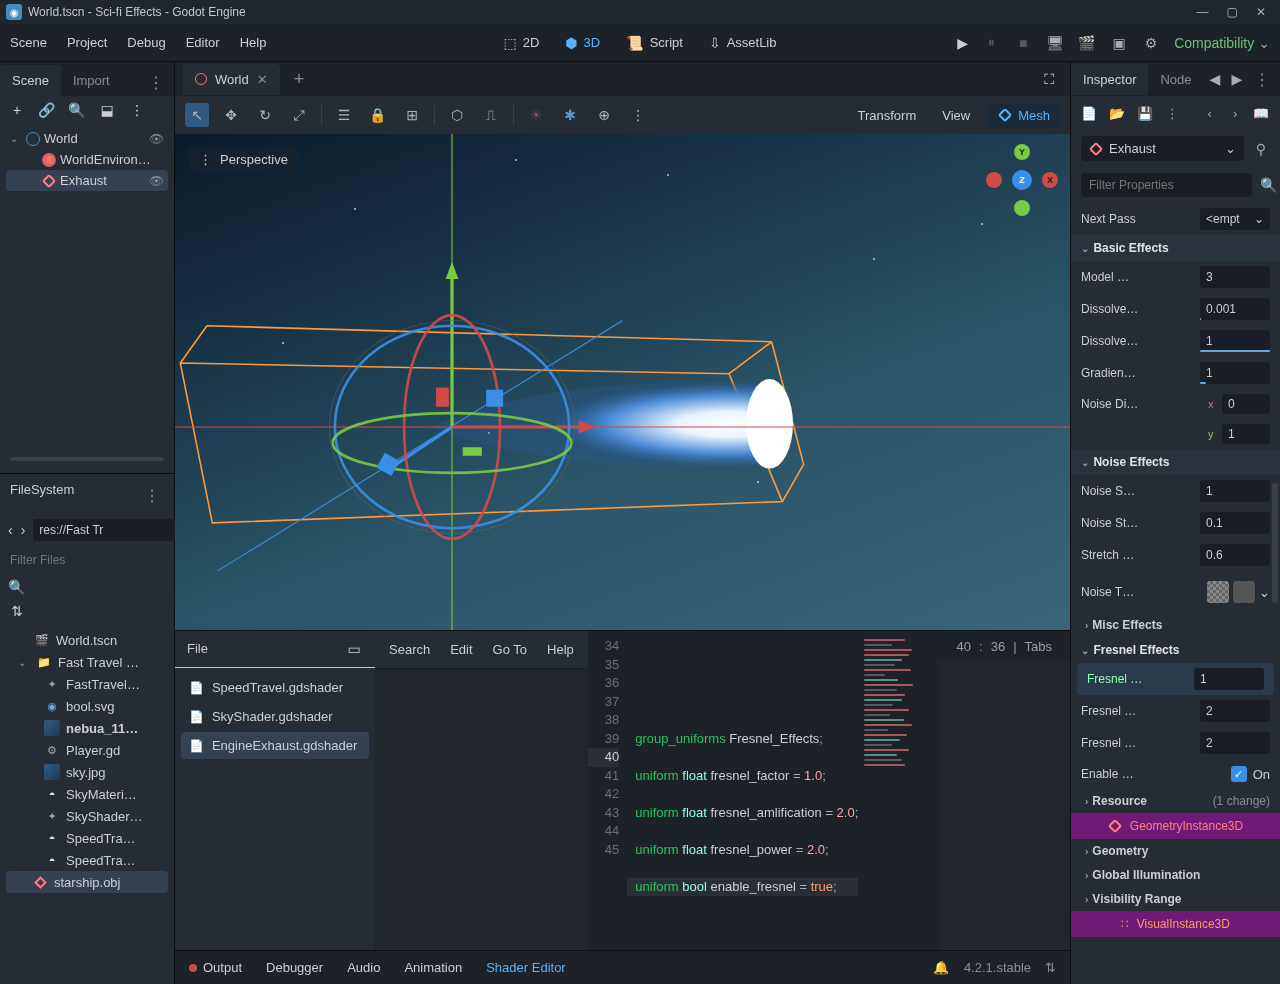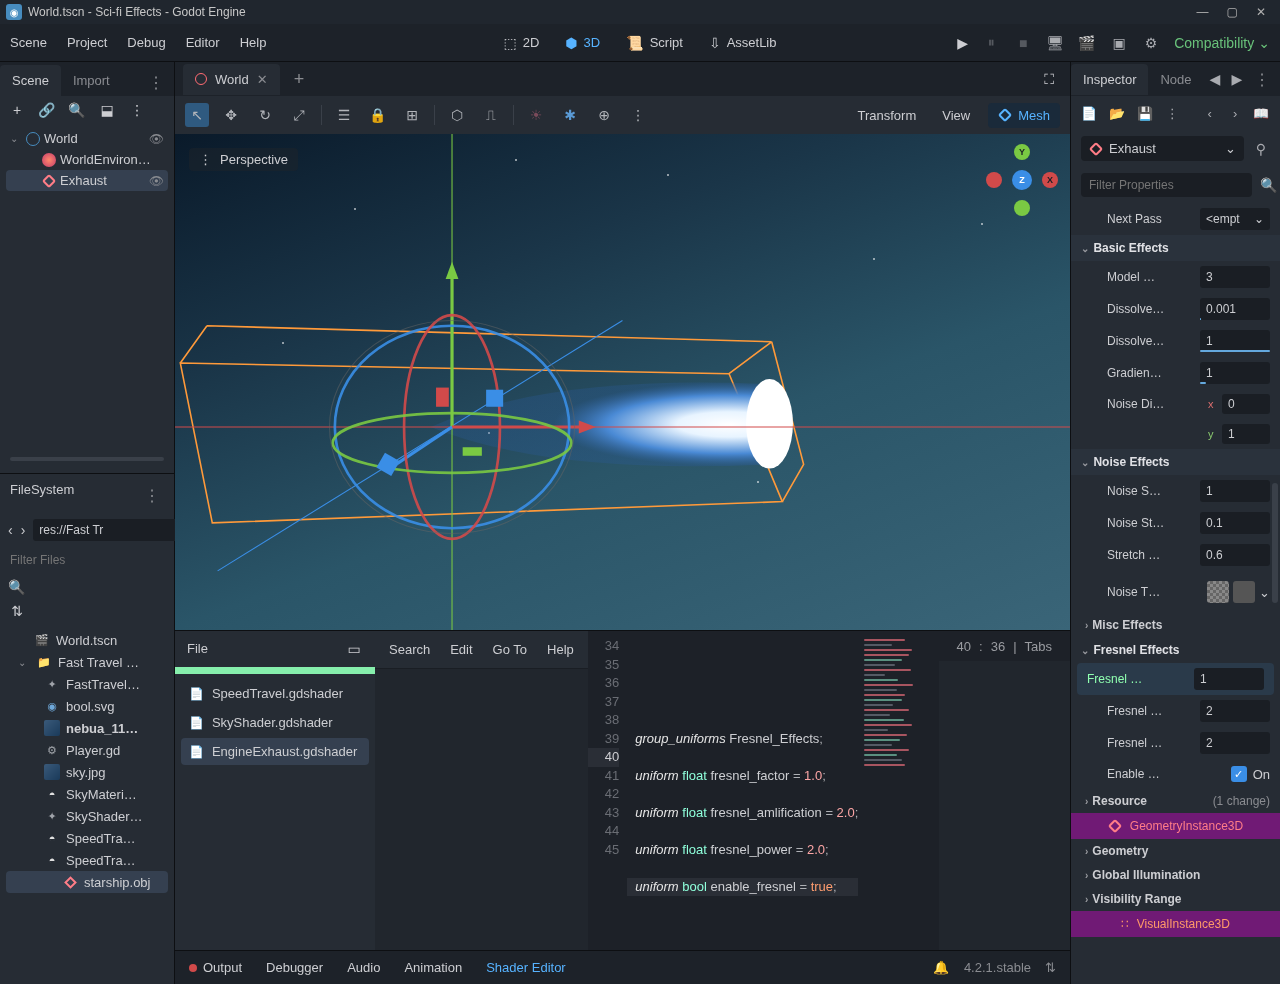--- a/index.html
+++ b/index.html
@@ -94,35 +94,35 @@
 .nav-xr{background:#d14a4a;top:50%;right:0;transform:translateY(-50%);color:#1a1e24;}
 .nav-xl{background:#d14a4a;top:50%;left:0;transform:translateY(-50%);}
 .nav-yb{background:#7ac943;bottom:0;left:50%;transform:translateX(-50%);}
 .vp-scene { position:absolute; inset:0; }
 .stars{position:absolute;inset:0;}
 .star{position:absolute;width:2px;height:2px;background:#fff;border-radius:50%;opacity:0.7;}
 
 
 .bottom-panel { height:320px; display:flex; background:#21262d; border-top:1px solid #0d0f12;}
 .script-list { width:200px; background:#262c34; display:flex; flex-direction:column;}
-.sl-head{display:flex;justify-content:space-between;padding:10px 12px;border-bottom:7px solid #86efac;}
+.sl-head{display:flex;justify-content:space-between;padding:10px 12px;border-bottom:1px solid #86efac;}
 .sl-body{padding:6px;display:flex;flex-direction:column;gap:2px;}
 .sl-item{padding:6px 8px;display:flex;align-items:center;gap:8px;border-radius:4px;cursor:pointer;}
 .sl-item.selected{background:#354050;}
 .sl-icon{color:#a0a4aa;font-size:12px;}
 .code-area{flex:1;display:flex;flex-direction:row;min-width:0;}
 .code-menu{height:38px;display:flex;align-items:center;gap:20px;padding:0 14px;background:#262c34;border-bottom:1px solid #1a1e24;}
 .code-body{flex:1;display:flex;background:#1d2128;font-family:'Consolas',monospace;font-size:13px;overflow:hidden;}
 .gutter{width:44px;background:#1d2128;color:#6a6d74;text-align:right;padding:6px 8px 6px 0;line-height:18.5px;}
 .gut-line{height:18.5px;}
 .gut-line.hl{color:#cdced2;background:#2a2e36;}
 .code-text{flex:1;padding:6px 0;line-height:18.5px;white-space:pre;color:#aeb0b5;}
 .code-line{height:18.5px;padding-left:8px;}
 .code-line.hl{background:#2a2e36;}
-.kw{color:#e5e5e5;font-style:italic;}
+.kw{color:#22c55e;}
 .ty{color:#8fffdb;}
 .id{color:#cdced2;}
 .nm{color:#fca5a5;}
 .bl{color:#ff9d6f;}
 .minimap{width:90px;background:#1d2128;padding:8px 6px;display:flex;flex-direction:column;gap:3px;}
 .mm-line{height:2px;background:#555a64;border-radius:1px;}
 .mm-r{background:#a85560;}
 .mm-g{background:#5a9080;}
 .code-status{height:30px;display:flex;align-items:center;justify-content:flex-end;padding:0 18px;background:#1d2128;gap:8px;color:#9a9ca1;font-size:13px;}
 
@@ -137,21 +137,21 @@
 .insp-head{height:34px;display:flex;background:#1d2229;align-items:center;justify-content:space-between;padding-right:6px;}
 .insp-head-l{display:flex;}
 .insp-toolbar{display:flex;gap:12px;padding:8px 10px;background:#262c34;align-items:center;}
 .insp-toolbar .tb-icon{font-size:13px;}
 .insp-spacer{flex:1;}
 .insp-node{display:flex;align-items:center;gap:8px;padding:6px 10px;background:#262c34;}
 .insp-dd{flex:1;background:#1a1e24;border-radius:4px;padding:5px 8px;display:flex;align-items:center;gap:6px;justify-content:space-between;}
 .insp-filter-row{display:flex;padding:6px 10px;background:#262c34;gap:8px;align-items:center;}
 .insp-filter{flex:1;background:#1a1e24;border:none;color:#cdced2;padding:5px 8px;border-radius:4px;font-size:12px;}
 .insp-body{flex:1;overflow-y:auto;background:#262c34;padding-bottom:8px;}
-.prop-row{display:flex;align-items:center;padding:5px 10px;gap:8px;min-height:30px;margin-left:26px;}
+.prop-row{display:flex;align-items:center;padding:5px 10px;gap:8px;min-height:30px;}
 .prop-label{flex:1;white-space:nowrap;overflow:hidden;text-overflow:ellipsis;color:#cdced2;font-size:12px;}
 .prop-label.hl{color:#8fffb0;}
 .prop-val{width:70px;background:#1a1e24;border-radius:3px;padding:4px 6px;font-size:12px;color:#cdced2;position:relative;}
 .prop-slider{position:absolute;bottom:0;left:0;height:2px;background:#64a8dd;border-radius:1px;}
 .section-hdr{background:#2a323c;padding:6px 10px;display:flex;align-items:center;gap:4px;font-weight:600;color:#e0e1e5;font-size:12px;cursor:pointer;}
 .chev{font-size:10px;color:#9a9ca1;}
 .sub-section{padding:5px 10px 5px 14px;display:flex;align-items:center;gap:4px;font-size:12px;font-weight:600;cursor:pointer;}
 .class-hdr{background:#701a75;padding:6px 10px;display:flex;align-items:center;justify-content:center;gap:8px;color:#ff7d87;font-size:12px;}
 .class-hdr.vi{color:#ff9a68;}
 .prop-xy{display:flex;gap:4px;align-items:center;}
@@ -315,21 +315,21 @@
             <span>SkyShader…</span>
           </div>
         <div class="fs-row" style="padding-left:38px;">
             <span class="file-icon fi-mat">◓</span>
             <span>SpeedTra…</span>
           </div>
         <div class="fs-row" style="padding-left:38px;">
             <span class="file-icon fi-mat">◓</span>
             <span>SpeedTra…</span>
           </div>
-        <div class="fs-row selected" style="padding-left:56px;">
+        <div class="fs-row selected" style="padding-left:26px;">
             <span class="file-icon">
               <span class="fi-obj"></span>
             </span>
             <span>starship.obj</span>
           </div>
       </div>
     </div>
   </div>
 
   <div class="center-panel">

